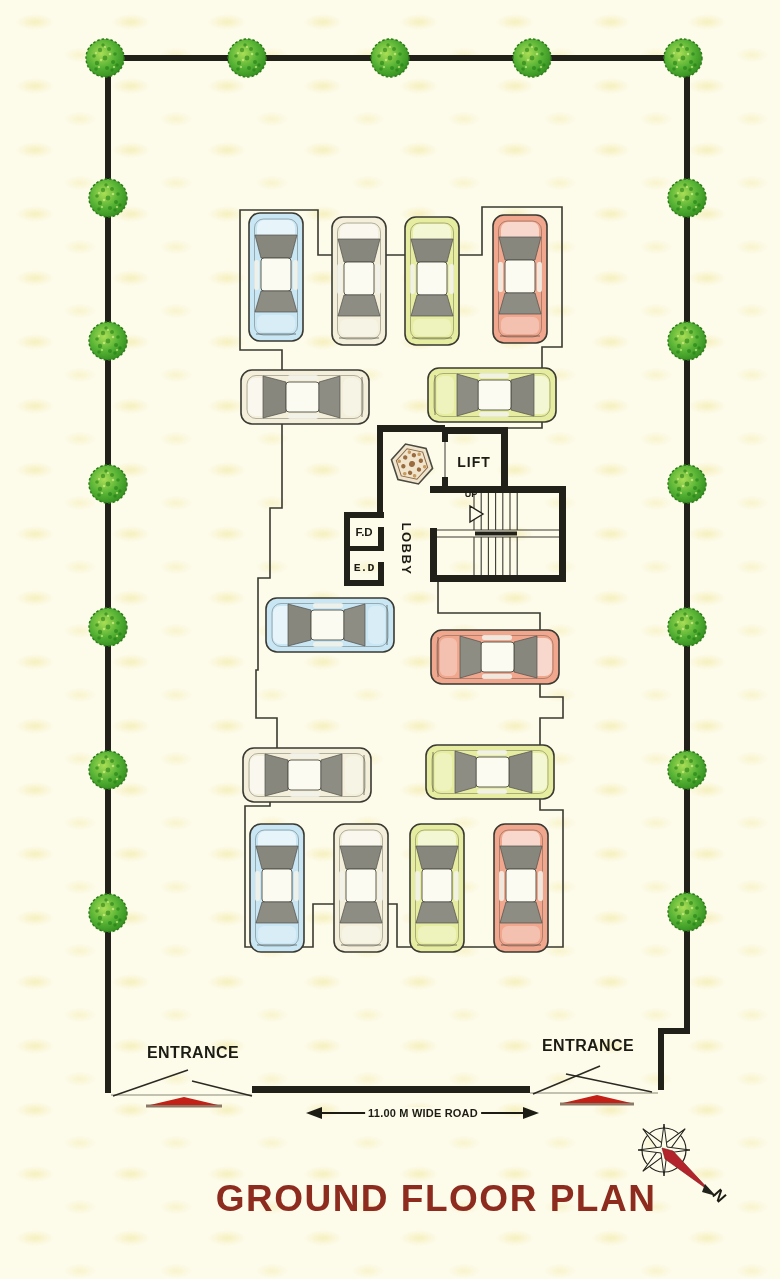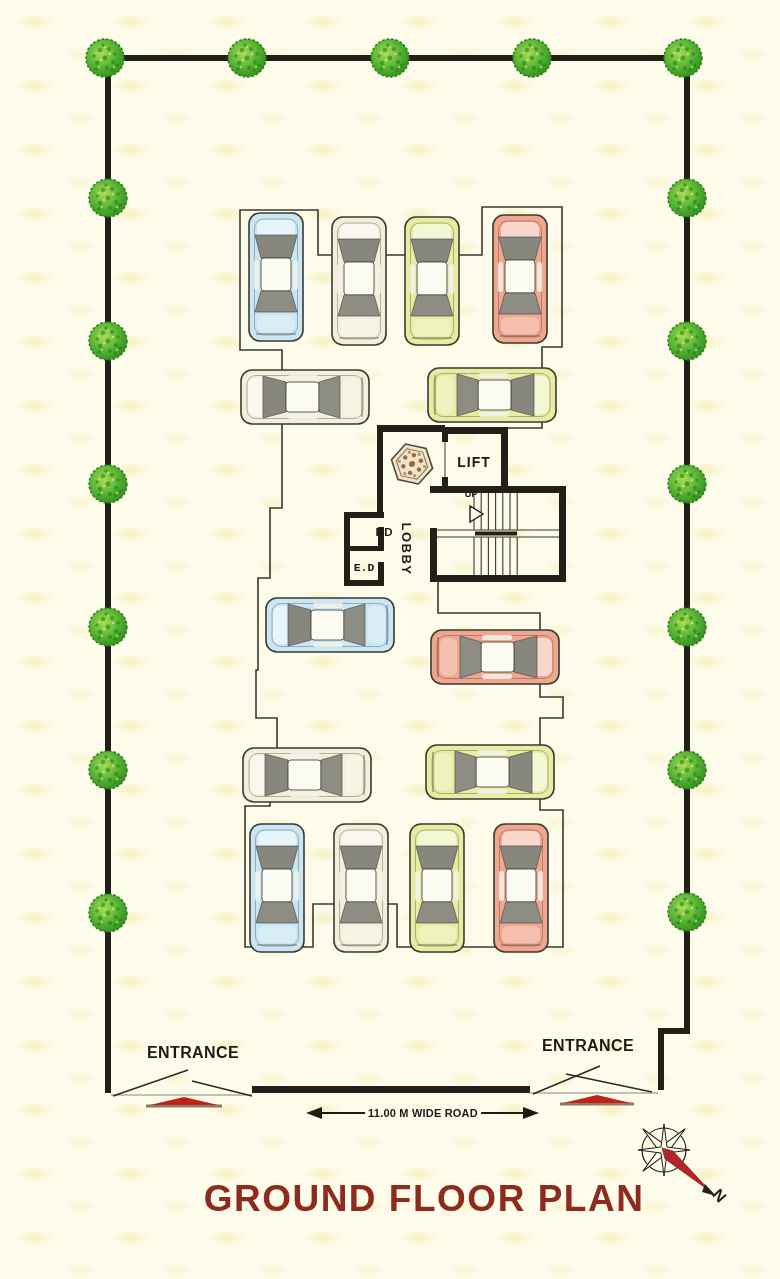--- a/index.html
+++ b/index.html
@@ -20,21 +20,21 @@
   .lbl-entrance{font-size:16px;font-weight:bold;letter-spacing:.4px;}
   .lbl-lift{font-size:14px;font-weight:600;letter-spacing:1px;}
   .lbl-lobby{font-size:13px;font-weight:600;letter-spacing:1.5px;transform:translate(-50%,-50%) rotate(90deg);}
   .lbl-duct{font-size:11.5px;font-weight:600;}
   .lbl-up{font-size:9px;font-weight:bold;}
   .lbl-road{
     font-size:11px;font-weight:bold;background:#fdfbe9;padding:0 3px;letter-spacing:.2px;
   }
   .lbl-north{font-size:16px;font-weight:bold;transform:translate(-50%,-50%) rotate(48deg);}
   #title{
-    position:absolute;left:424px;top:1178px;transform:translateX(-50%);
+    position:absolute;left:436px;top:1178px;transform:translateX(-50%);
     font-size:37px;font-weight:bold;letter-spacing:1.5px;white-space:nowrap;
   }
 </style>
 </head>
 <body>
 
 <div id="plan">
 
   <svg class="overlay" width="780" height="1279" viewBox="0 0 780 1279">
     <defs>
@@ -254,21 +254,21 @@
           <use href="#car-shape"></use>
         </g>
         <g transform="translate(521,888) rotate(0)" style="color:#f0a78e">
           <use href="#car-shape"></use>
         </g>
       </g>
   </svg>
 
   <div class="lbl lbl-lift" style="left:474px;top:462px;">LIFT</div>
   <div class="lbl lbl-lobby" style="left:406px;top:549px;">LOBBY</div>
-  <div class="lbl lbl-duct" style="left:384px;top:532px;text-align:right;">F.D</div>
+  <div class="lbl lbl-duct" style="left:364px;top:532px;text-align:right;">F.D</div>
   <div class="lbl lbl-duct" style="left:364px;top:567px;font-family:Liberation Mono, monospace;">E.D</div>
   <div class="lbl lbl-up" style="left:458px;top:494px;margin-left:13px;">UP</div>
   <div class="lbl lbl-entrance" style="left:193px;top:1053px;">ENTRANCE</div>
   <div class="lbl lbl-entrance" style="left:588px;top:1046px;">ENTRANCE</div>
   <div class="lbl lbl-road" style="left:423px;top:1113px;text-align:center;">11.00 M WIDE ROAD</div>
   <div class="lbl lbl-north" style="left:719px;top:1196px;">N</div>
   <div id="title" style="color: rgb(142, 43, 31);">GROUND FLOOR PLAN</div>
 </div>
 
 </body></html>

